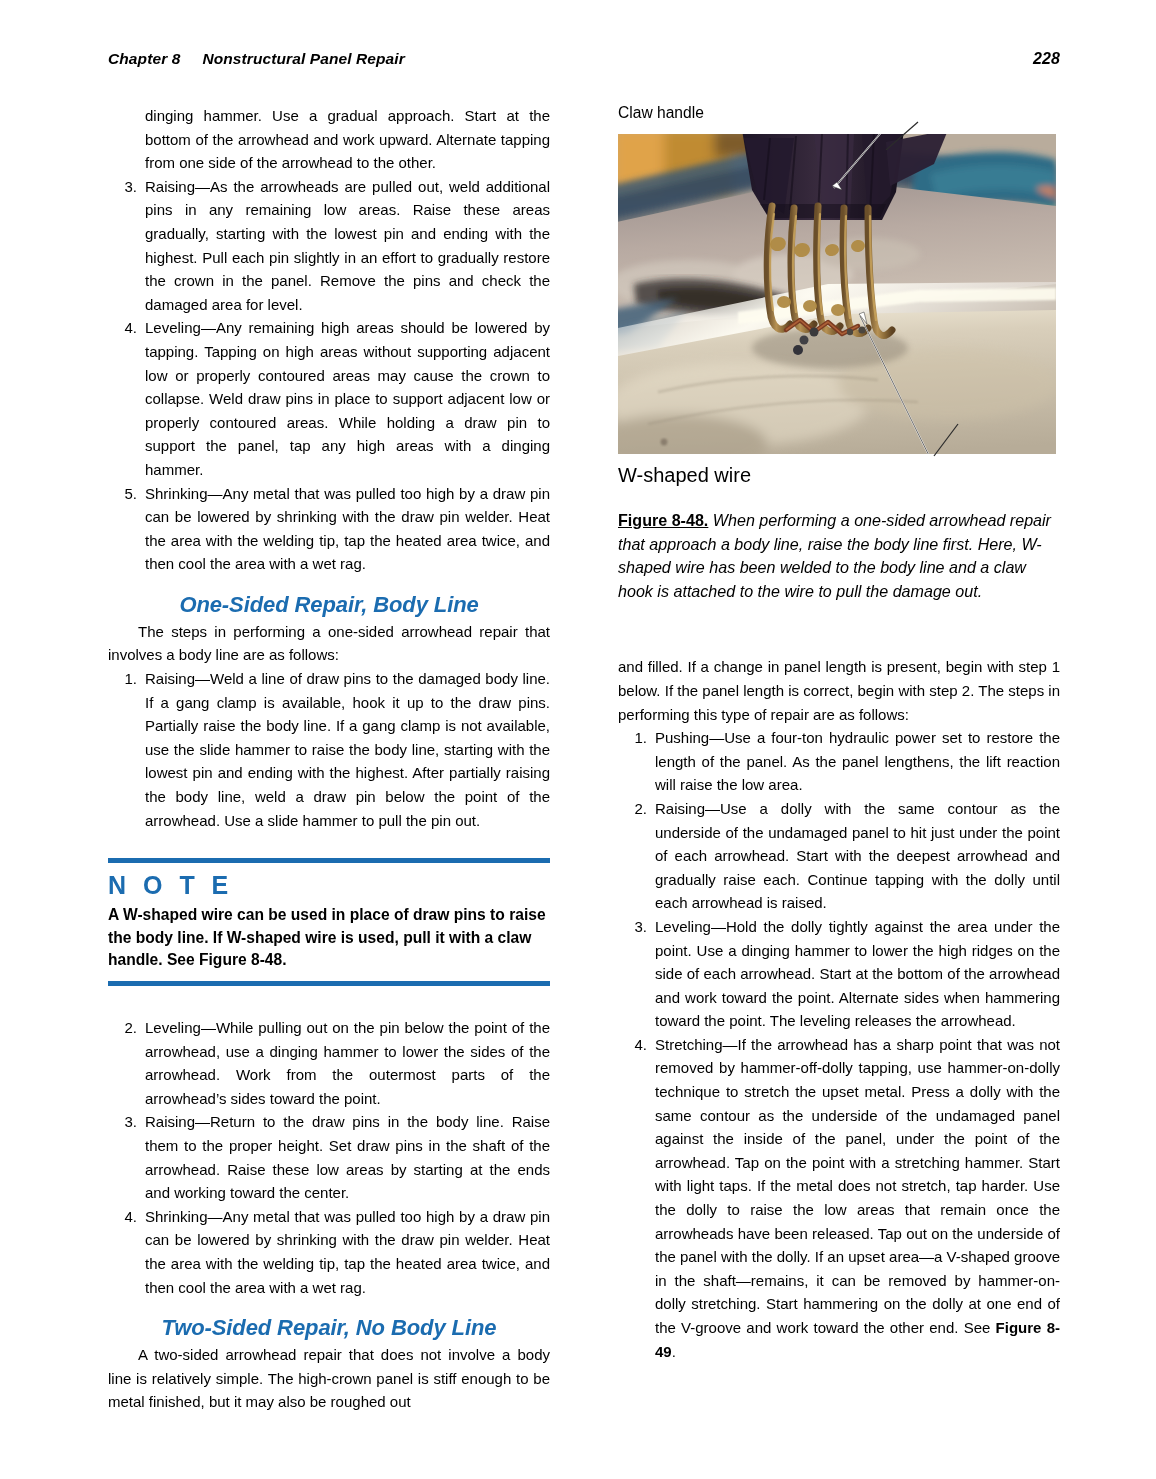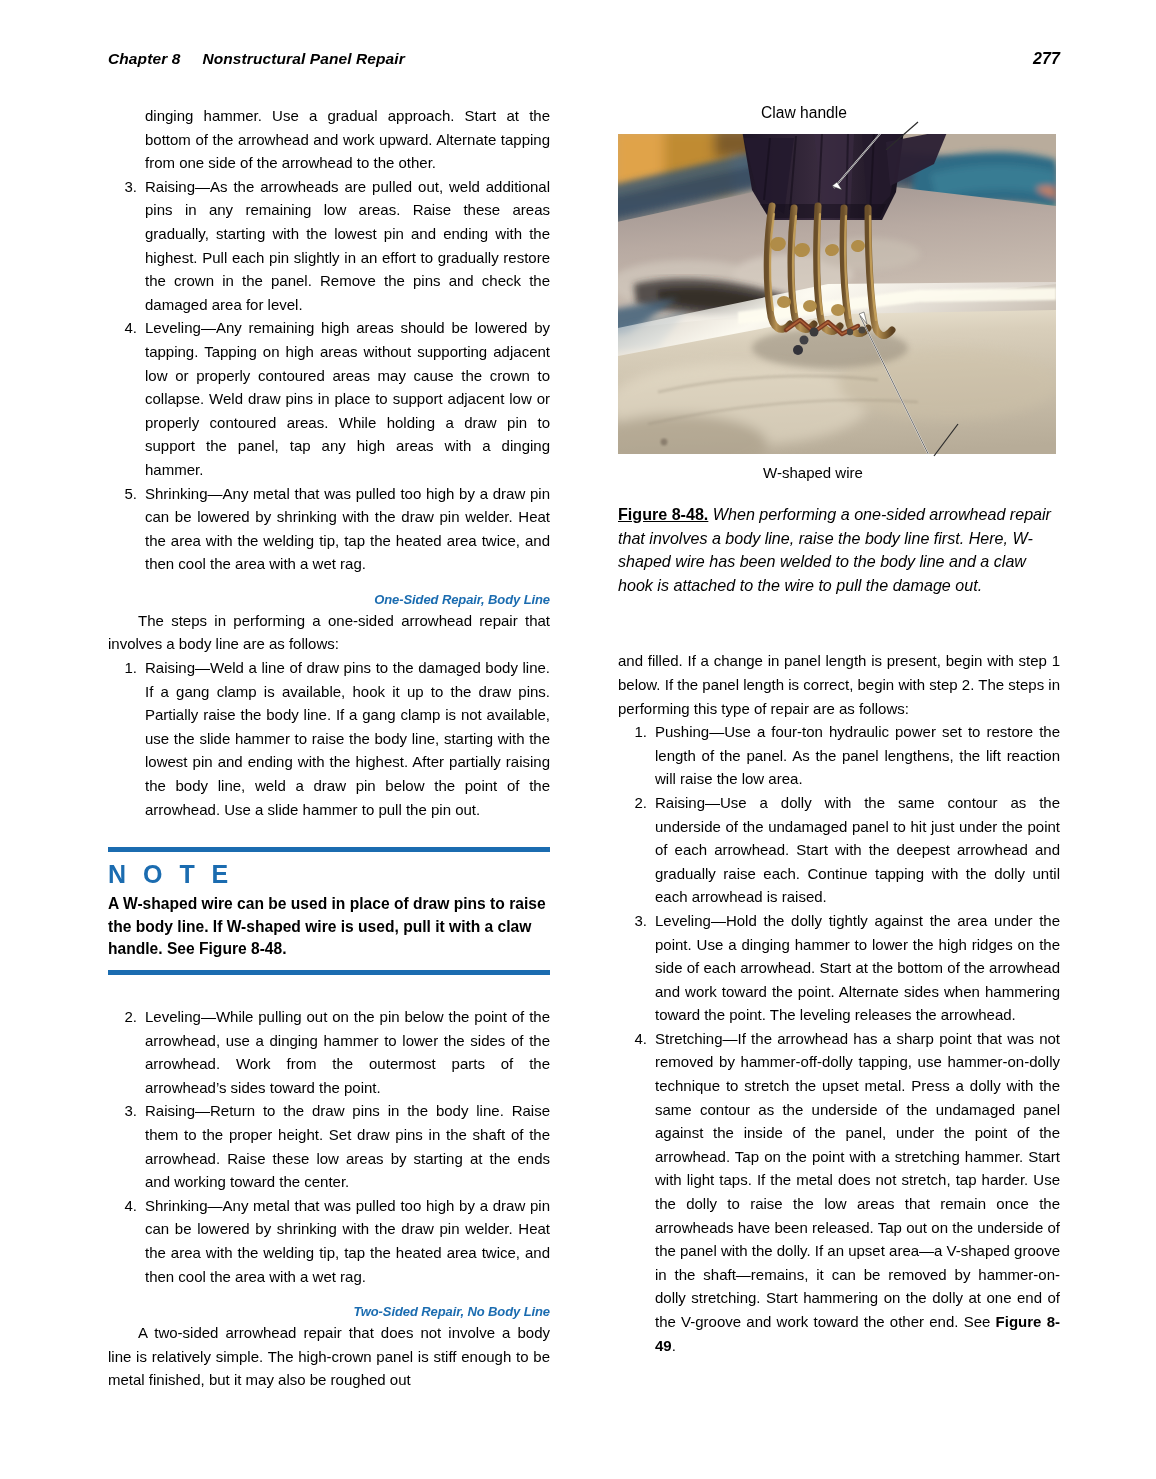--- a/index.html
+++ b/index.html
@@ -78,25 +78,25 @@
     text-indent: 0;
   }
   
   .cont-item {
     padding-left: 37px;
     text-align: justify;
   }
 
   h3.sect {
     color: #1b6cb0;
-    font-size: 13px;
+    font-size: 22px;
     font-style: italic;
     font-weight: bold;
     margin: 16px 0 2px 0;
-    text-align: right;
+    text-align: center;
     letter-spacing: -.1px;
   }
 
   
   .note-box {
     margin: 26px 0 0 0;
     padding: 0;
   }
   .note-rule {
     height: 5px;
@@ -115,29 +115,28 @@
   .note-text {
     font-weight: bold;
     font-size: 15.6px;
     line-height: 22.5px;
     text-align: left;
   }
 
   
   .figure { position: relative; width: 442px; }
   .callout-top {
-    text-align: center;
+    text-align: left;
     font-size: 15.6px;
     height: 22px;
     padding-right: 70px;
     box-sizing: border-box;
   }
   .callout-bottom {
-    text-align: center;
-    font-size: 15px;
+    font-size: 20px;
     margin-top: 10px;
     padding-right: 52px;
     box-sizing: border-box;
   }
   .photo-wrap {
     position: relative;
     width: 438px;
     height: 320px;
     margin-top: 8px;
     overflow: hidden;
@@ -158,21 +157,21 @@
     text-decoration: underline;
   }
   .bold { font-weight: bold; }
 </style>
 </head>
 <body>
 
 <div class="runhead">
   <span class="chapter-no">Chapter 8</span>
   <span class="chapter-title">Nonstructural Panel Repair</span>
-  <span class="folio">277</span>
+  <span class="folio">228</span>
 </div>
 
 <div class="page-body">
 
   <div class="col col-left">
 
     <div class="txt cont-item">dinging hammer. Use a gradual approach. Start at the bottom of the arrowhead and work upward. Alternate tapping from one side of the arrowhead to the other.</div>
 
     <ol class="steps">
       <li>
@@ -408,21 +407,21 @@
       </svg>
 
       <svg style="position:absolute;left:0;top:318px;width:438px;height:40px" viewBox="0 0 438 40">
         <path d="M340,2 L316,34" stroke="#2b2b2b" stroke-width="1.2" fill="none"></path>
       </svg>
 
       <div class="callout-bottom">W-shaped wire</div>
 
       <div class="fig-caption">
         <span class="lbl">Figure 8-48.</span>
-        <span>When performing a one-sided arrowhead repair that involves a body line, raise the body line first. Here, W-shaped wire has been welded to the body line and a claw hook is attached to the wire to pull the damage out.</span>
+        <span>When performing a one-sided arrowhead repair that approach a body line, raise the body line first. Here, W-shaped wire has been welded to the body line and a claw hook is attached to the wire to pull the damage out.</span>
       </div>
     </div>
 
     <div style="height:52px"></div>
 
     <div class="txt noindent">and filled. If a change in panel length is present, begin with step 1 below. If the panel length is correct, begin with step 2. The steps in performing this type of repair are as follows:</div>
 
     <ol class="steps">
       <li>
         <span class="num">1.</span>

